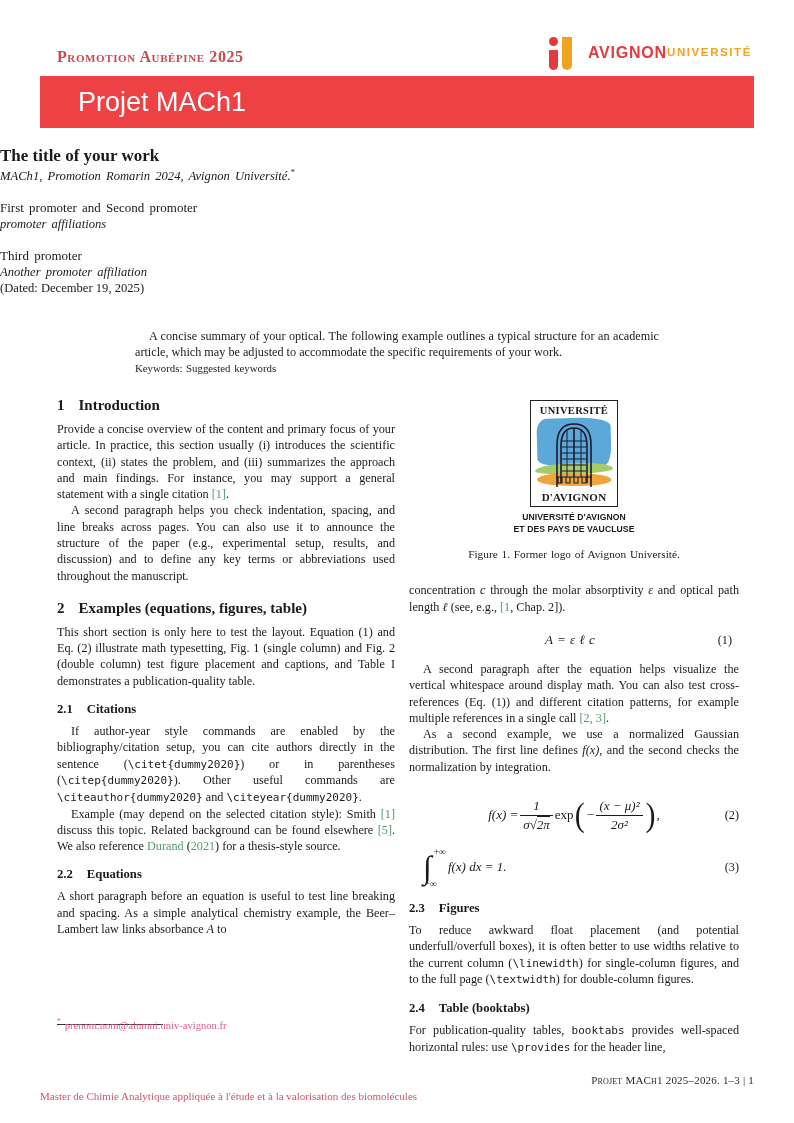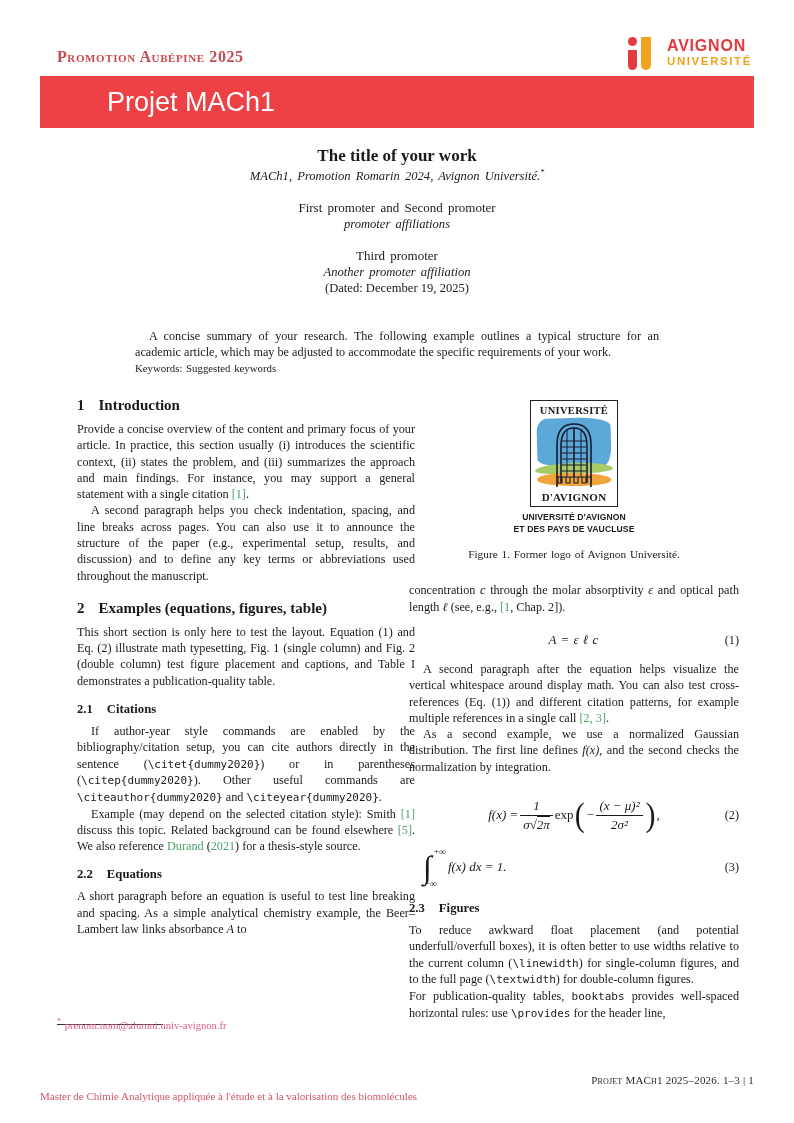--- a/index.html
+++ b/index.html
@@ -13,48 +13,48 @@
   .promo {
     position:absolute; left:57px; top:48px;
     font-variant:small-caps; font-size:16px; letter-spacing:0.6px;
     color:#c94a4f; font-weight:600;
   }
   .brand { position:absolute; right:42px; top:34px; display:flex; align-items:center; gap:6px; }
   .brand-mark { position:relative; width:34px; height:38px; }
   .bm-dot { position:absolute; left:1px; top:3px; width:9px; height:9px; border-radius:50%; background:#e23a3f; }
   .bm-red { position:absolute; left:1px; top:16px; width:9px; height:20px; background:#e23a3f; border-radius:0 0 7px 7px; }
   .bm-org { position:absolute; left:14px; top:3px; width:10px; height:33px; background:#efa320; border-radius:0 0 9px 9px; }
-  .brand-words { display:flex; flex-direction:column; line-height:1; }
+  .brand-words { display:flex; flex-direction:row; line-height:1; }
   .bw1 { font-family:"Liberation Sans", sans-serif; font-weight:800; font-size:16px; color:#e23a3f; letter-spacing:0.8px; }
   .bw2 { font-family:"Liberation Sans", sans-serif; font-weight:700; font-size:11.5px; color:#efa320; letter-spacing:1.6px; margin-top:2px; }
   .banner {
     position:absolute; left:40px; top:76px; width:714px; height:52px;
-    background:#ee4146; display:flex; align-items:center;padding-left:29px;
+    background:#ee4146; display:flex; align-items:center;
   }
   .banner-title {
     font-family:"Liberation Sans", sans-serif; font-weight:400;
     font-size:27px; color:#ffffff; padding-left:38px;
   }
   
-  .tblock { position:absolute; left:0; top:146px; width:794px; text-align:center; }
+  .tblock { position:absolute; left:0; top:146px; width:794px; }
   .doc-title { font-size:17px; font-weight:700; }
   .author { font-size:13px; margin-top:21px; word-spacing:2px; }
   .affil { font-size:12.6px; font-style:italic; margin-top:2px; word-spacing:2px; }
   .affil sup { font-size:8px; }
   .promoters { font-size:13px; margin-top:16px; word-spacing:2px; }
   .prom-affil { font-size:12.6px; font-style:italic; margin-top:1px; word-spacing:2px; }
   .dated { font-size:12.6px; margin-top:1px; }
   .abstract {
     position:absolute; left:135px; top:328px; width:524px;
     font-size:12.2px; line-height:1.32; text-align:justify; text-indent:14px;
   }
   .keywords { position:absolute; left:135px; top:362px; font-size:10.8px; word-spacing:1px; }
   
   .col { position:absolute; top:397px; }
-  .col-left  { left:57px;  width:338px;margin-left:20px; }
+  .col-left  { left:57px;  width:338px; }
   .col-right { left:409px; width:330px; }
   .sec-h1 { font-size:15px; font-weight:700; margin:16px 0 7px 0; }
   .sec-h1 .no, .sec-h2 .no { margin-right:14px; }
   .sec-h2 { font-size:12.7px; font-weight:700; margin:13px 0 6px 0; }
   .col p { font-size:12.2px; line-height:1.335; text-align:justify; }
   .col p.ind { text-indent:14px; }
   .first-h { margin-top:0; }
   .cite { color:#4f9f6d; }
   .mono { font-family:"DejaVu Sans Mono", monospace; font-size:11px; }
   .it { font-style:italic; }
@@ -75,21 +75,21 @@
   .ol-arch { position:absolute; left:50%; top:1px; transform:translateX(-50%); }
   .ol-bottom { font-size:11px; font-weight:700; letter-spacing:0.2px; margin-top:1px; }
   .ol-sub { margin-top:5px; font-family:"Liberation Sans", sans-serif; font-weight:700;
             font-size:8.6px; letter-spacing:0.1px; line-height:1.25; transform:scaleY(1.15); }
   .fig-caption { margin-top:15px; font-size:11.3px; text-align:center; word-spacing:1px; }
   
   .eq-row { position:relative; display:flex; align-items:center; justify-content:center;
             font-size:13px; font-style:italic; }
   .eq-no { position:absolute; right:0; top:50%; transform:translateY(-50%);
            font-style:normal; font-size:12.2px; }
-  .eq1 { margin:17px 0 13px 0; }
+  .eq1 { margin:17px 7px 13px 0; }
   .eq1 .body { letter-spacing:1px; word-spacing:-1px; }
   .eq2 { margin-top:18px; min-height:44px; }
   .eq3 { margin-top:10px; justify-content:flex-start; padding-left:14px; min-height:40px; }
   .frac { display:inline-flex; flex-direction:column; text-align:center; vertical-align:middle;
           margin:0 2px; }
   .frac .fnum { padding:0 3px 1px 3px; border-bottom:1px solid #1a1a1a; }
   .frac .fden { padding:1px 3px 0 3px; }
   .sqrt-arg { border-top:1px solid #1a1a1a; padding-top:0px; }
   .bigp { font-style:normal; font-size:30px; font-weight:300; transform:scaleY(1.1);
           line-height:0; margin:0 1px; }
@@ -134,21 +134,21 @@
   <div class="tblock">
     <div class="doc-title">The title of your work</div>
     <div class="affil"><span>MACh1, Promotion Romarin 2024, Avignon Université.</span><sup>*</sup></div>
     <div class="promoters">First promoter and Second promoter</div>
     <div class="prom-affil">promoter affiliations</div>
     <div class="promoters">Third promoter</div>
     <div class="prom-affil">Another promoter affiliation</div>
     <div class="dated">(Dated: December 19, 2025)</div>
   </div>
 
-  <div class="abstract">A concise summary of your research. The following example outlines a typical structure for an academic article, which may be adjusted to accommodate the specific requirements of your work.</div>
+  <div class="abstract">A concise summary of your optical. The following example outlines a typical structure for an academic article, which may be adjusted to accommodate the specific requirements of your work.</div>
   <div class="keywords">Keywords: Suggested keywords</div>
 
   <div class="col col-left">
     <div class="sec-h1 first-h">
       <span class="no">1</span><span>Introduction</span>
     </div>
     <p><span>Provide a concise overview of the content and primary focus of your article. In practice, this section usually (i) introduces the scientific context, (ii) states the problem, and (iii) summarizes the approach and main findings. For instance, you may support a general statement with a single citation </span><span class="cite">[1]</span><span>.</span></p>
     <p class="ind"><span>A second paragraph helps you check indentation, spacing, and line breaks across pages. You can also use it to announce the structure of the paper (e.g., experimental setup, results, and discussion) and to define any key terms or abbreviations used throughout the manuscript.</span></p>
 
     <div class="sec-h1">
@@ -244,20 +244,23 @@
       </span>
       <span>f(x) dx = 1.</span>
       <span class="eq-no">(3)</span>
     </div>
 
     <div class="sec-h2" style="margin-top:14px;">
       <span class="no">2.3</span><span>Figures</span>
     </div>
     <p><span>To reduce awkward float placement (and potential underfull/overfull boxes), it is often better to use widths relative to the current column (</span><span class="mono">\linewidth</span><span>) for single-column figures, and to the full page (</span><span class="mono">\textwidth</span><span>) for double-column figures.</span></p>
 
+    <div class="sec-h2">
+      <span class="no">2.4</span><span>Table (booktabs)</span>
+    </div>
     <p><span>For publication-quality tables, </span><span class="mono">booktabs</span><span> provides well-spaced horizontal rules: use </span><span class="mono">\provides</span><span> for the header line,</span></p>
   </div>
 
   <div class="footnote-rule"></div>
   <div class="footnote">
     <sup>*</sup><span>prenom.nom@alumni.univ-avignon.fr</span>
   </div>
 
   <div class="footer-left">Master de Chimie Analytique appliquée à l'étude et à la valorisation des biomolécules</div>
   <div class="footer-right">Projet MACh1 2025–2026. 1–3  | 1</div>

